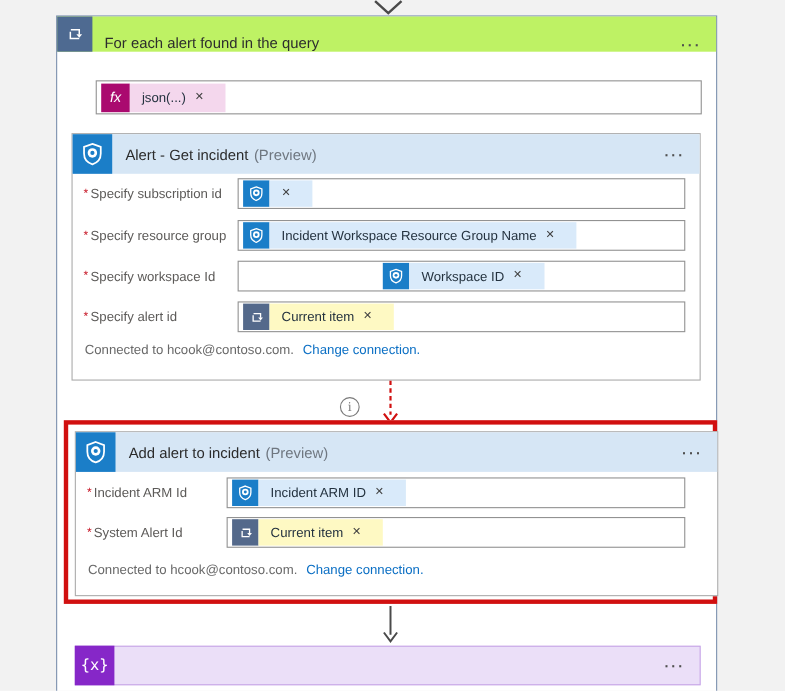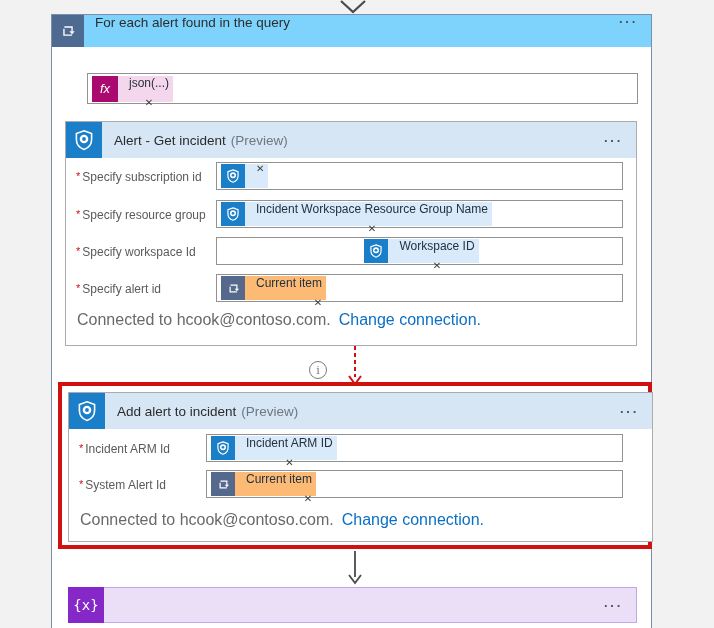--- a/index.html
+++ b/index.html
@@ -8,56 +8,56 @@
     background:#f2f2f2;
     font-family:"Liberation Sans",sans-serif;
     -webkit-font-smoothing:antialiased;
   }
   
   .fe-card{
     position:absolute;left:51px;top:14px;width:601px;height:618px;
     background:#fff;border:1px solid #7b8fad;box-sizing:border-box;
   }
   .fe-header{
-    height:32px;background:#7dd3fc;display:flex;align-items:flex-start;cursor:pointer;
+    height:32px;background:#bef264;display:flex;align-items:flex-end;cursor:pointer;
   }
   .fe-icon{width:32px;height:32px;background:#4e6a91;flex:none;
     display:flex;align-items:center;justify-content:center;}
   .fe-title{margin-left:11px;font-size:13.5px;color:#2d2d2d;}
   .menu-dots{margin-left:auto;margin-right:13px;color:#4f4f4f;font-size:13px;
     font-weight:bold;letter-spacing:2px;cursor:pointer;line-height:1;}
   
   .req{color:#c50f1f;font-size:11px;margin-right:2px;vertical-align:top;}
   .flabel{font-size:12px;color:#5c5a58;}
   .inputbox{
     background:#fff;border:1px solid #929292;box-sizing:border-box;
     display:flex;align-items:center;padding-left:4px;cursor:text;
   }
   
   .token{display:inline-flex;align-items:stretch;cursor:pointer;}
   .tok-icon{width:24px;flex:none;display:flex;align-items:center;justify-content:center;}
-  .tok-pill{display:flex;align-items:center;gap:8px;padding:0 4px 0 11px;
-    font-size:12px;color:#24323f;white-space:nowrap;flex-direction:column;}
+  .tok-pill{display:flex;align-items:center;gap:8px;padding:0 20px 0 11px;
+    font-size:12px;color:#24323f;white-space:nowrap;}
   .t-sentinel .tok-icon{background:#1b7ec8;}
   .t-sentinel .tok-pill{background:#d9eafa;}
   .t-loop .tok-icon{background:#54698b;}
-  .t-loop .tok-pill{background:#fdba74;align-items:flex-end;}
+  .t-loop .tok-pill{background:#fef9c3;}
   .t-fx .tok-icon{background:#aa0a6f;}
   .t-fx .tok-pill{background:#f4d7ed;}
   .close-x{font-size:10px;color:#3f3f3f;cursor:pointer;line-height:1;}
   .fx-glyph{color:#fff;font-family:Liberation Sans, sans-serif;font-style:italic;font-size:13px;}
   
   .action-card{position:absolute;background:#fff;border:1px solid #ababab;box-sizing:border-box;}
   .action-header{height:36px;display:flex;align-items:center;background:#d6e6f5;cursor:pointer;}
   .action-icon{width:36px;height:36px;background:#1b7ec8;flex:none;
     display:flex;align-items:center;justify-content:center;}
   .action-title{margin-left:12px;font-size:13.5px;color:#2b2b2b;white-space:nowrap;}
   .preview{color:#6f7780;margin-left:5px;font-size:13.5px;}
   .frow-label{position:absolute;left:10px;height:28px;line-height:28px;}
-  .connected{position:absolute;left:11px;font-size:16px;color:#696969;white-space:nowrap;}
+  .connected{position:absolute;left:11px;font-size:12px;color:#696969;white-space:nowrap;}
   .conn-link{color:#0b6fc4;cursor:pointer;margin-left:8px;}
   
   .selection-box{
     position:absolute;left:6px;top:367px;width:594px;height:167px;
     border:4px solid #d11010;box-sizing:border-box;background:#fff;
   }
   
   .var-bar{
     position:absolute;left:16px;top:572px;width:569px;height:36px;
     background:#ebdff8;border:1px solid #c7a6e7;box-sizing:border-box;

